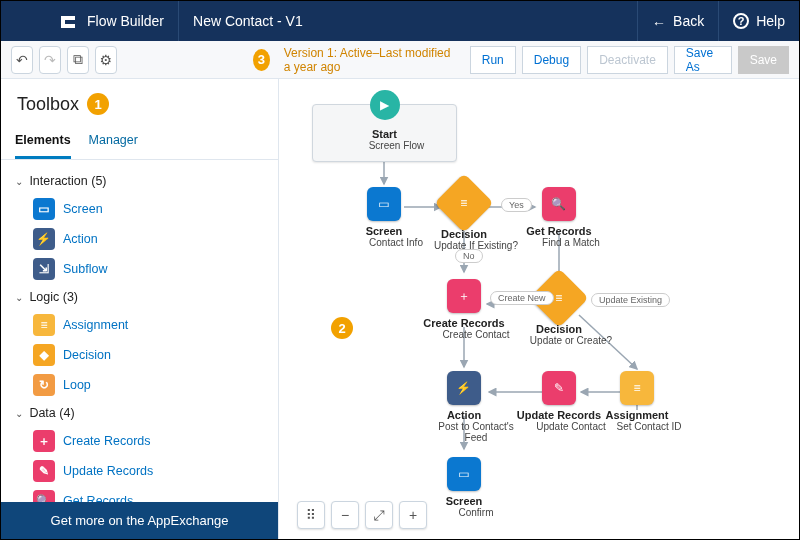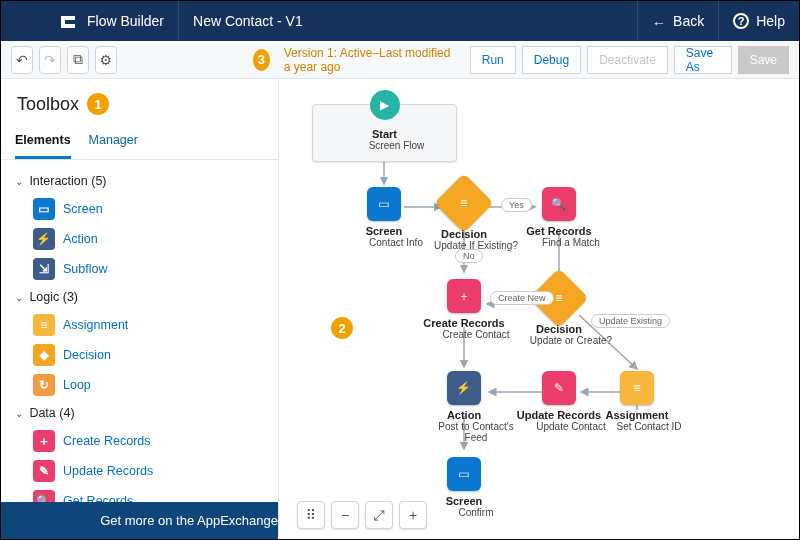--- a/index.html
+++ b/index.html
@@ -27,21 +27,21 @@
   .sb-title { font-size: 18px; font-weight: 400; }
   .callout { width: 22px; height: 22px; border-radius: 50%; background: #f2a100; color: #fff; display: flex; align-items: center; justify-content: center; font-weight: bold; font-size: 13px; }
   .sb-tabs { display: flex; gap: 18px; padding: 0 14px; border-bottom: 1px solid #dfe6ee; font-size: 12.5px; }
   .sb-tab { padding: 8px 0 9px; color: #0369a1; cursor: pointer; }
   .sb-tab.active { color: #111; border-bottom: 3px solid #007cc0; font-weight: 600; }
   .sb-body { flex: 1; overflow: auto; padding: 8px 10px; }
   .group-head { display: flex; align-items: center; gap: 6px; padding: 6px 4px; font-size: 12.5px; cursor: pointer; }
   .chev { font-size: 10px; color: #555; }
   .item { display: flex; align-items: center; gap: 8px; padding: 4px 4px 4px 22px; color: #0072c3; font-size: 12.5px; cursor: pointer; }
   .item-icon { width: 22px; height: 22px; border-radius: 4px; display: flex; align-items: center; justify-content: center; color: #fff; font-size: 12px; font-weight: bold; }
-  .sb-foot { background: #0f467a; color: #fff; text-align: right; padding: 11px 0; font-size: 13px; cursor: pointer; }
+  .sb-foot { background: #0f467a; color: #fff; text-align: center; padding: 11px 0; font-size: 13px; cursor: pointer; }
 
   .canvas { position: relative; flex: 1; background: #fff; overflow: hidden; }
   .canvas svg.lines { position: absolute; inset: 0; z-index: 0; }
   .node { position: absolute; display: flex; flex-direction: column; align-items: center; z-index: 1; width: 90px; }
   .n-icon { width: 34px; height: 34px; border-radius: 6px; display: flex; align-items: center; justify-content: center; color: #fff; box-shadow: 0 1px 2px rgba(0,0,0,0.25); }
   .n-diamond .n-icon { width: 42px; height: 42px; transform: rotate(45deg); border-radius: 6px; }
   .n-diamond .n-icon > * { transform: rotate(-45deg); }
   .n-title { font-weight: 700; font-size: 11px; margin-top: 4px; text-align: center; }
   .n-sub { font-size: 10px; text-align: center; color: #444; white-space: nowrap; margin-left: 24px; }
 
@@ -255,21 +255,21 @@
     </div>
     <div class="node" style="left:140px; top:378px;">
       <div class="n-icon c-blue">▭</div>
       <div class="n-title">Screen</div>
       <div class="n-sub">Confirm</div>
     </div>
 
     <span class="edge-label" style="left:222px; top:119px;">Yes</span>
     <span class="edge-label" style="left:176px; top:170px;">No</span>
     <span class="edge-label" style="left:211px; top:212px;">Create New</span>
-    <span class="edge-label" style="left:312px; top:235px;">Update Existing</span>
+    <span class="edge-label" style="left:312px; top:214px;">Update Existing</span>
 
     <span class="callout" style="position:absolute; left:52px; top:238px;">2</span>
 
     <div class="zoom-tools">
       <div class="icon-btn">
           <span>⠿</span>
         </div>
       <div class="icon-btn">
           <span>−</span>
         </div>

